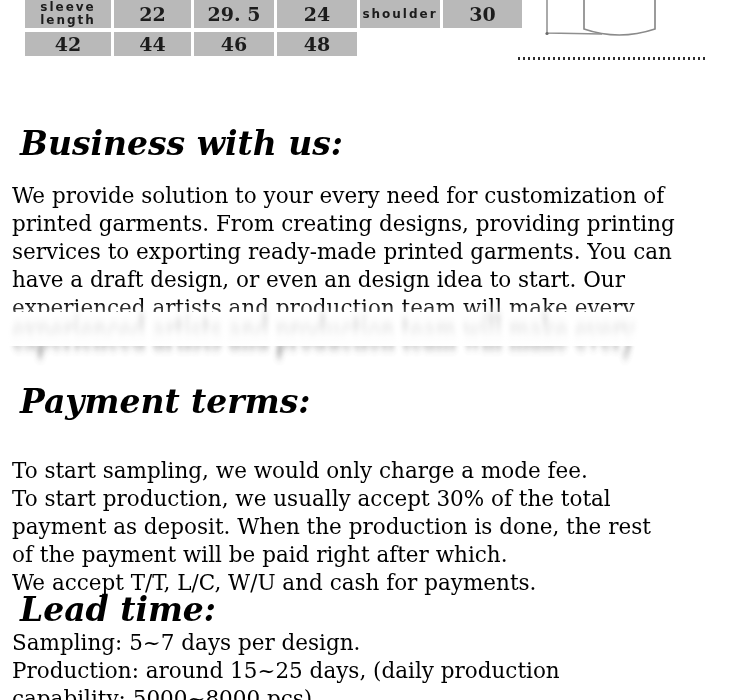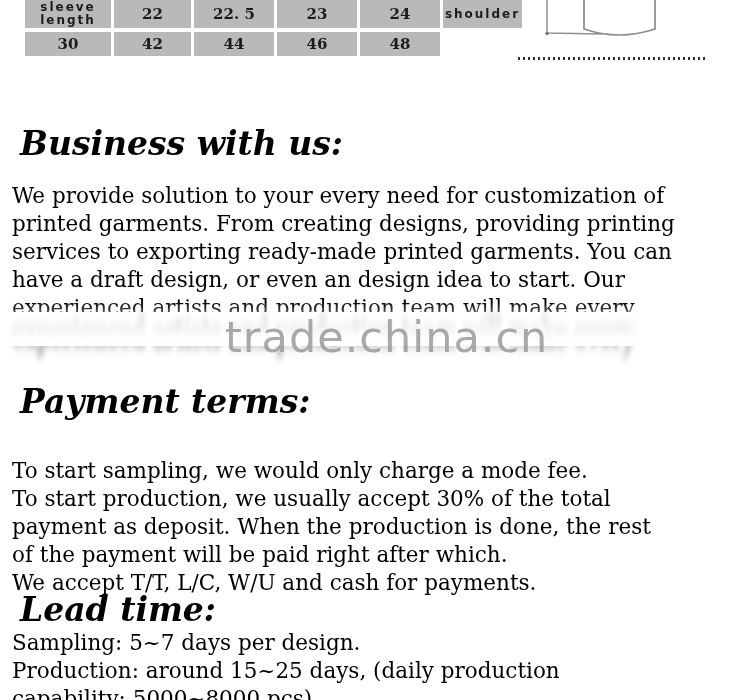--- a/index.html
+++ b/index.html
@@ -13,21 +13,21 @@
   .size-table{
     position:absolute;left:25px;top:0;
     display:grid;
     grid-template-columns:86px 77px 80px 80px 80px 79px;
     grid-template-rows:28px 24px;
     gap:4px 3px;
   }
   .cell{
     background:#b9b9b9;color:#1c1c1c;
     display:flex;align-items:center;justify-content:center;
-    font-size:15px;font-weight:bold;
+    font-size:19px;font-weight:bold;
   }
   .cell.hdr{
     font-family:"DejaVu Sans", sans-serif;
     letter-spacing:2px;line-height:13px;text-align:center;
     font-size:12px;
   }
   .cell.val{font-family:"DejaVu Serif", serif;}
 
   
   .sketch{position:absolute;left:538px;top:0;}
@@ -79,22 +79,21 @@
     font-size:43px;font-weight:normal;color:#9b9b9b;
     letter-spacing:1px;opacity:.85;white-space:nowrap;
   }
 </style>
 </head>
 <body>
 
 <div class="size-table">
   <div class="cell hdr">sleeve length</div>
   <div class="cell val">22</div>
-  <div class="cell val">22. 5</div>
-  <div class="cell val">23</div>
+  <div class="cell val">29. 5</div>
   <div class="cell val">24</div>
   <div class="cell hdr">shoulder</div>
   <div class="cell val">30</div>
   <div class="cell val">42</div>
   <div class="cell val">44</div>
   <div class="cell val">46</div>
   <div class="cell val">48</div>
 </div>
 
 <div class="sketch">
@@ -110,21 +109,20 @@
 <div class="heading" id="business-heading">Business with us:</div>
 <div class="para" id="business-body">We provide solution to your every need for customization of
 printed garments. From creating designs, providing printing
 services to exporting ready-made printed garments. You can
 have a draft design, or even an design idea to start. Our</div>
 
 <div class="cutoff-wrap">
   <div class="cutoff-crisp">experienced artists and production team will make every</div>
   <div class="cutoff-smear">experienced artists and production team will make every</div>
   <div class="fade-overlay"></div>
-  <div class="watermark">trade.china.cn</div>
 </div>
 
 <div class="heading" id="payment-heading">Payment terms:</div>
 <div class="para" id="payment-body">To start sampling, we would only charge a mode fee.
 To start production, we usually accept 30% of the total
 payment as deposit. When the production is done, the rest
 of the payment will be paid right after which.
 We accept T/T, L/C, W/U and cash for payments.</div>
 
 <div class="heading" id="leadtime-heading">Lead time:</div>

